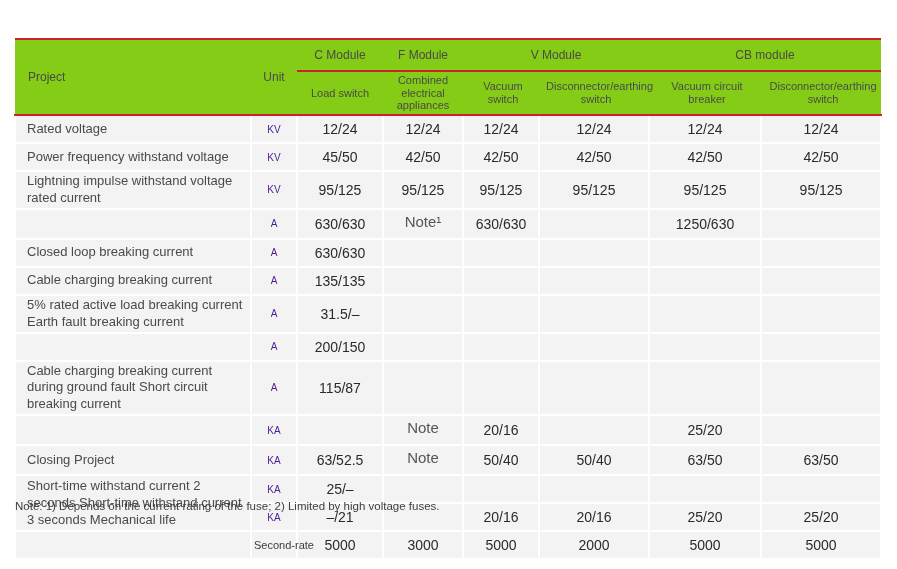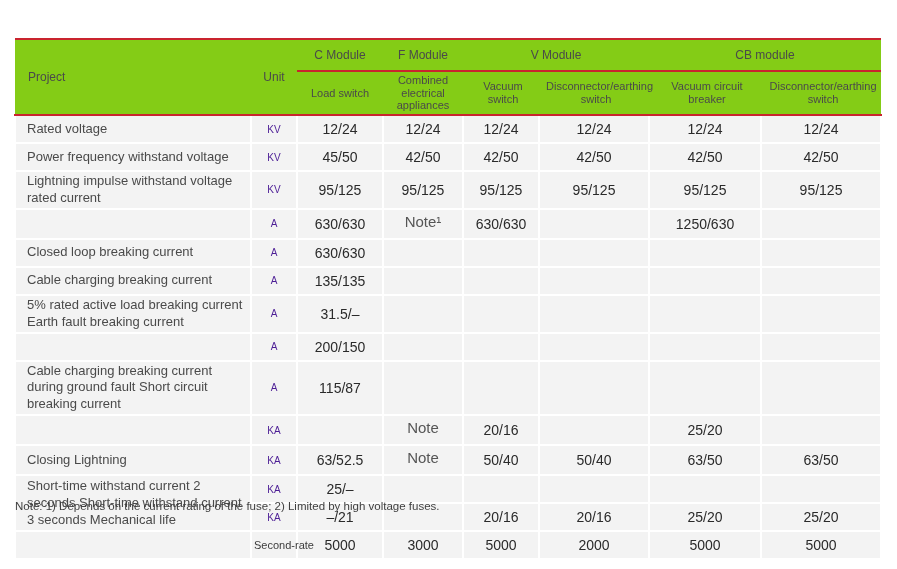--- a/index.html
+++ b/index.html
@@ -194,21 +194,21 @@
             <td class="project"></td>
             <td class="unit">KA</td>
             <td class="val"></td>
             <td class="val note-val">Note</td>
             <td class="val">20/16</td>
             <td class="val"></td>
             <td class="val">25/20</td>
             <td class="val"></td>
           </tr>
           <tr>
-            <td class="project">Closing Lightning</td>
+            <td class="project">Closing Project</td>
             <td class="unit">KA</td>
             <td class="val">63/52.5</td>
             <td class="val note-val">Note</td>
             <td class="val">50/40</td>
             <td class="val">50/40</td>
             <td class="val">63/50</td>
             <td class="val">63/50</td>
           </tr>
           <tr>
             <td class="project" rowspan="2">Short-time withstand current 2 seconds Short-time withstand current 3 seconds Mechanical life</td>

